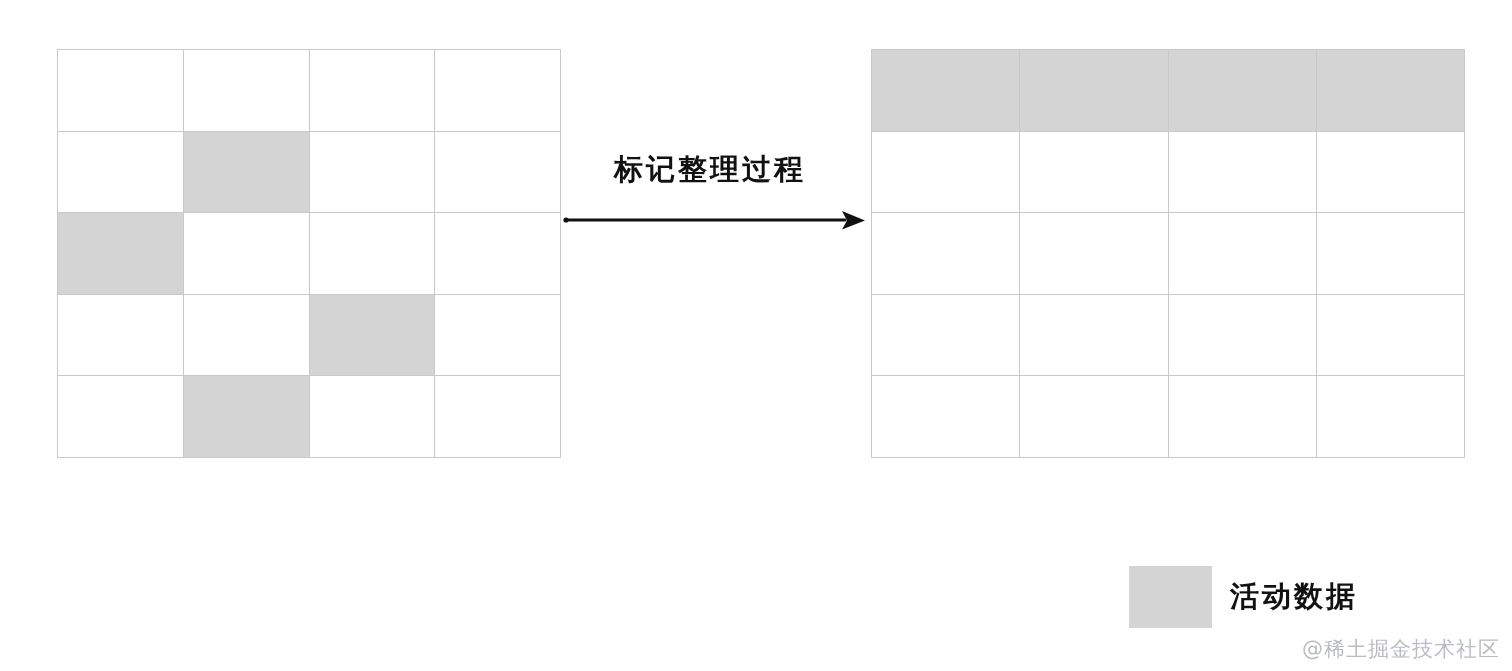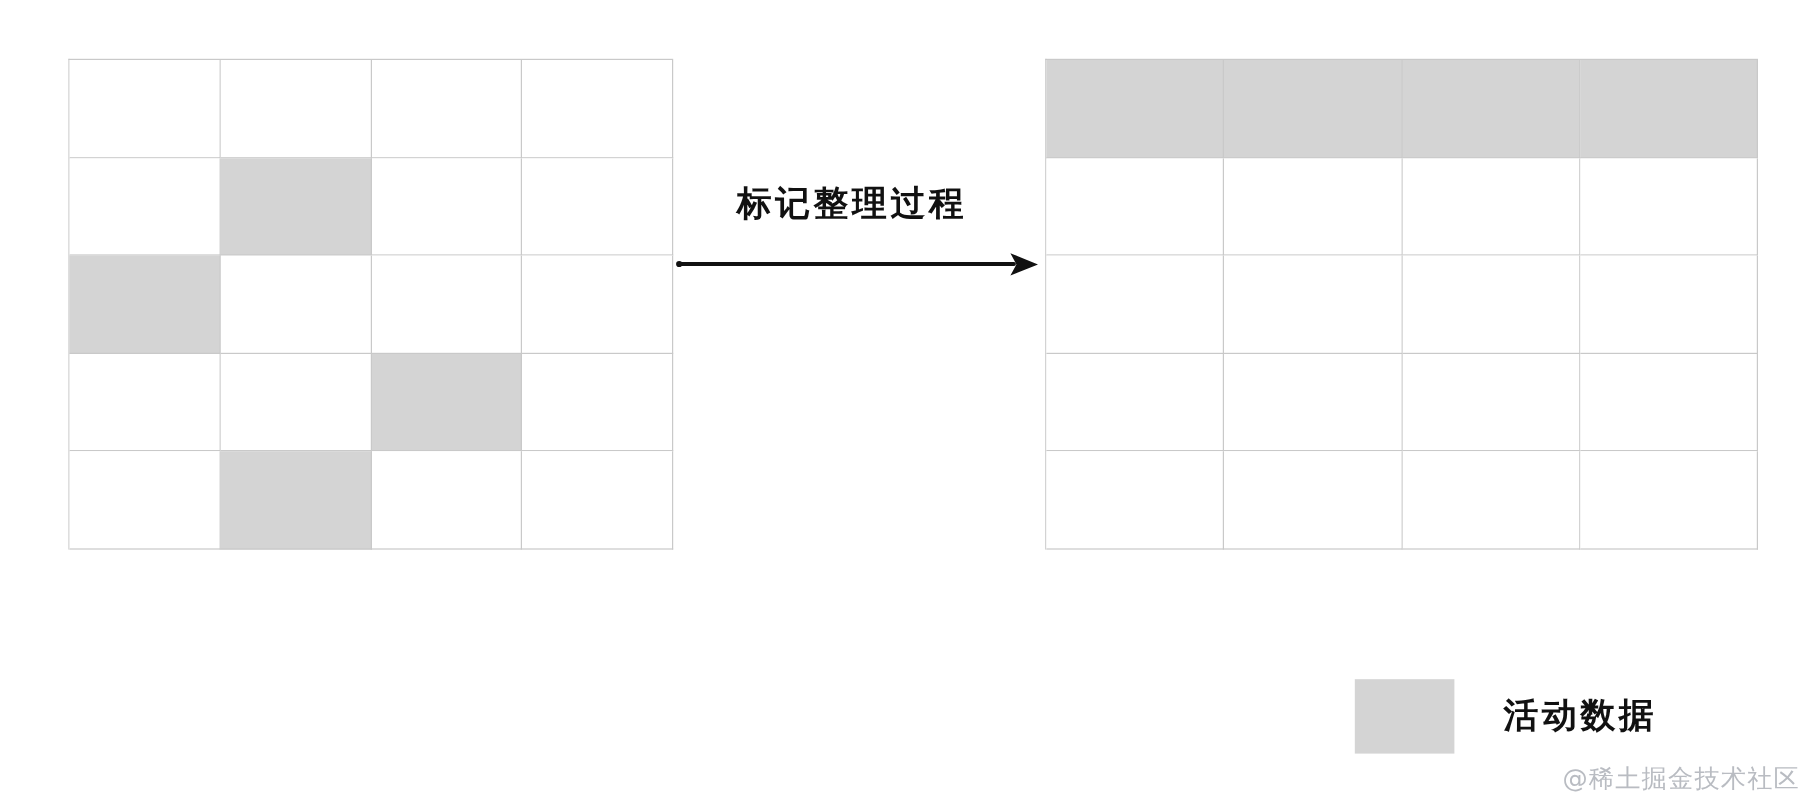--- a/index.html
+++ b/index.html
@@ -89,21 +89,21 @@
     top: 566px;
     display: flex;
     align-items: center;
   }
   #legend-swatch {
     width: 83px;
     height: 62px;
     background: #d4d4d4;
   }
   #legend-label {
-    margin-left: 41px;
+    margin-left: 18px;
     font-size: 29px;
     font-weight: 700;
     color: #111111;
     letter-spacing: 3px;
     font-family: "DejaVu Sans", "Liberation Sans", sans-serif;
     white-space: nowrap;
   }
 
   
   #watermark {

